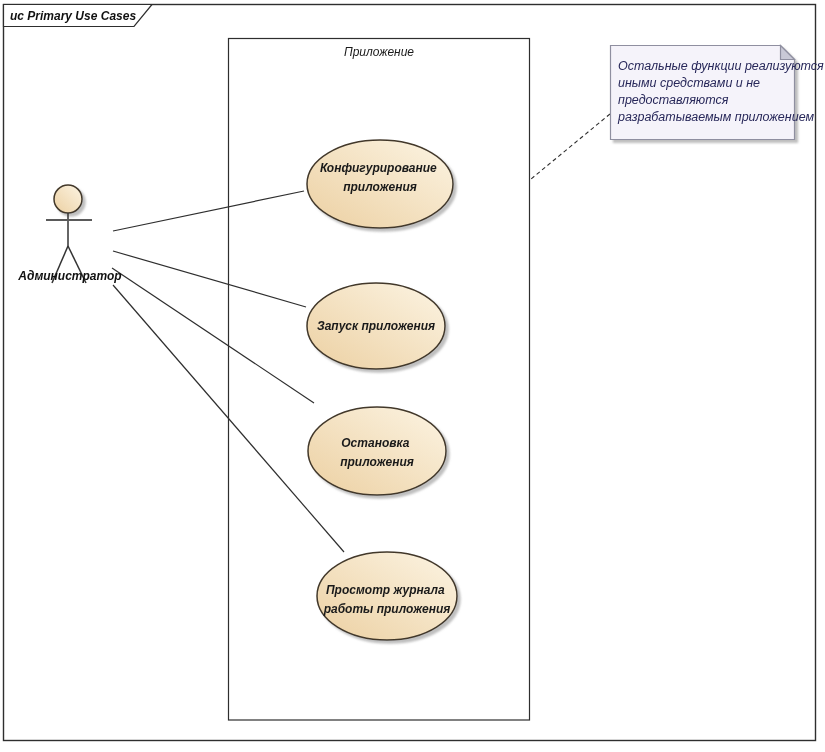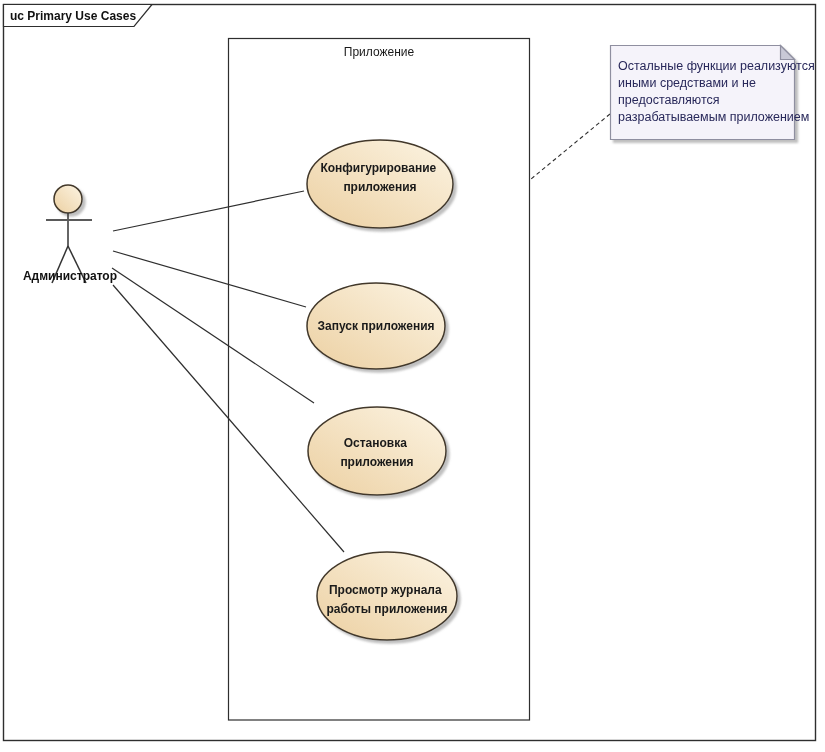--- a/index.html
+++ b/index.html
@@ -2,20 +2,21 @@
 <html style="--frame-border: #2e2e2e; --boundary-border: #2e2e2e; --node-fill-light: #fcf4e3; --node-fill-dark: #ecd0a2; --node-border: #42382a; --line-color: #2e2e2e; --note-fill: #f5f3fa; --note-border: #8f8fa0; --note-fold: #c9c9d6; --note-text: #28285a;"><head>
 <meta charset="utf-8">
 <style>
   html, body { margin: 0; padding: 0; background: #ffffff; }
   .stage {
     position: relative;
     width: 825px; height: 752px;
     background: #ffffff;
     font-family: "Liberation Sans", sans-serif;
     overflow: hidden;
+    font-style: italic;
   }
   svg text, svg tspan { font-family: "Liberation Sans", sans-serif; }
 
   .frame-rect   { fill: none; stroke: var(--frame-border, #2e2e2e); stroke-width: 1.4; }
   .frame-tab    { fill: #ffffff; stroke: var(--frame-border, #2e2e2e); stroke-width: 1.2; }
   .frame-label  { font-size: 12px; font-weight: bold; fill: #111111; }
 
   .boundary     { fill: #ffffff; stroke: var(--boundary-border, #2e2e2e); stroke-width: 1.2; }
   .boundary-label { font-size: 12px; fill: #1a1a1a; text-anchor: middle; }
 

